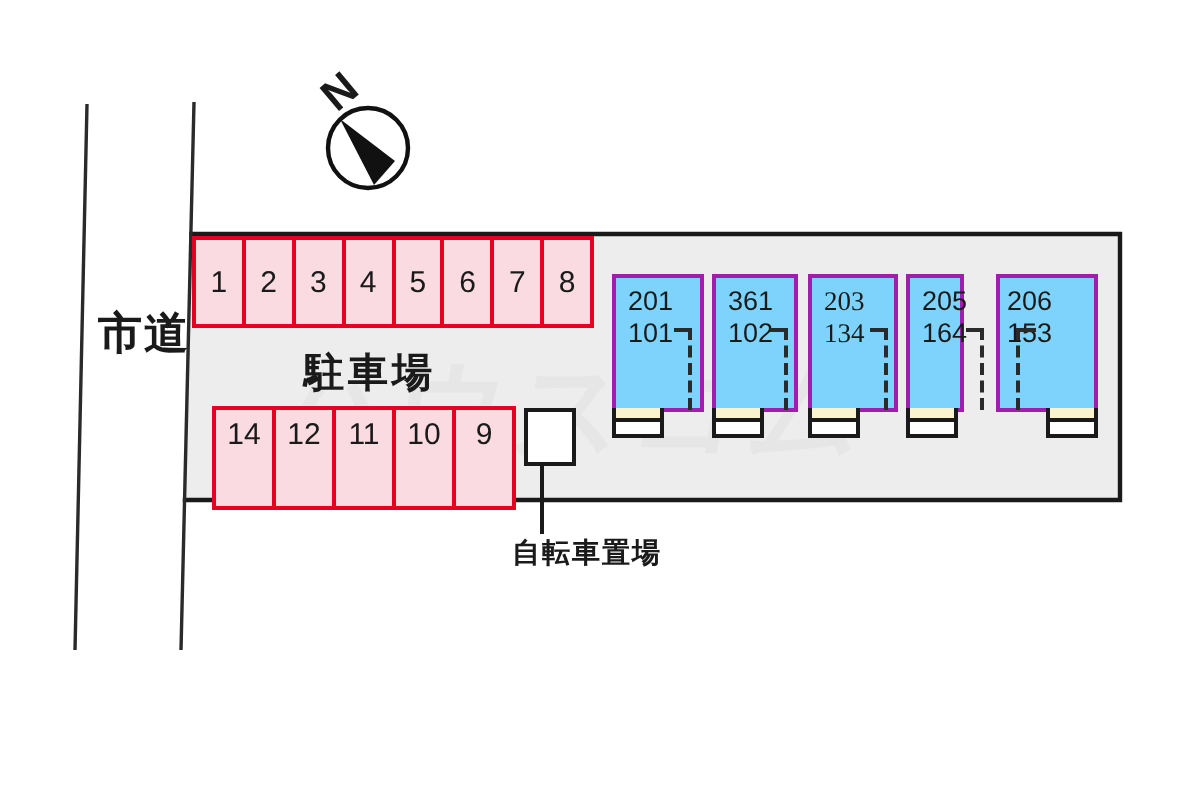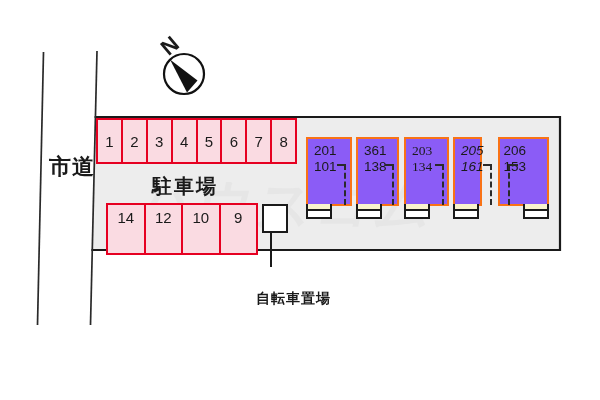--- a/index.html
+++ b/index.html
@@ -4,32 +4,32 @@
 <style>
   html,body{margin:0;padding:0;background:#fff;}
   #canvas{position:relative;width:600px;height:400px;background:#ffffff;overflow:hidden;
           font-family:"Liberation Sans","DejaVu Sans",sans-serif;color:#1a1a1a;}
   #plan-svg{position:absolute;left:0;top:0;z-index:1;}
   .watermark{position:absolute;left:138px;top:168px;z-index:2;font-size:56px;font-weight:bold;
              color:#dcdcdc;opacity:.38;transform:skewX(-10deg);white-space:nowrap;letter-spacing:2px;}
   .lbl{position:absolute;z-index:6;font-weight:bold;}
   .road-label{left:49px;top:152px;font-size:22px;letter-spacing:1px;}
   .parking-label{left:152px;top:173px;font-size:20px;letter-spacing:2px;}
-  .bicycle-label{left:256px;top:268px;font-size:14px;letter-spacing:1px;margin-top:22px;}
+  .bicycle-label{left:256px;top:268px;font-size:14px;letter-spacing:1px;}
   .compass-n{left:156px;top:33px;width:28px;text-align:center;font-size:22px;font-weight:bold;
              transform:rotate(-40deg);z-index:6;position:absolute;}
   .prow{position:absolute;z-index:4;display:flex;background:#fadbe2;border:2px solid #e60021;box-sizing:border-box;}
   .prow-top{left:96px;top:118px;width:201px;height:46px;}
   .prow-bottom{left:106px;top:203px;width:152px;height:52px;}
   .pspace{flex:1;display:flex;justify-content:center;border-left:2px solid #e60021;
           font-size:15px;}
   .pspace:first-child{border-left:none;}
   .prow-top .pspace{align-items:center;}
   .prow-bottom .pspace{align-items:flex-start;padding-top:4px;}
-  .unit{position:absolute;top:137px;height:69px;background:#8b5cf6;border:2px solid #f97316;
+  .unit{position:absolute;top:137px;height:69px;background:#7dd3fc;border:2px solid #a21caf;
         box-sizing:border-box;z-index:4;font-size:13.5px;line-height:16px;padding-top:4px;padding-left:6px;}
   .unit.mirror{padding-left:0;padding-right:21px;text-align:right;}
   .vdash{position:absolute;width:0;border-left:2px dashed #2a2a2a;z-index:5;}
   .hdash{position:absolute;height:0;border-top:2px dashed #2a2a2a;z-index:5;}
   .porch-step{position:absolute;top:204px;height:6px;background:#faf3cd;border-left:2px solid #1a1a1a;
               border-right:2px solid #1a1a1a;box-sizing:border-box;z-index:5;}
   .porch{position:absolute;top:209px;height:10px;background:#ffffff;border:2px solid #1a1a1a;
          box-sizing:border-box;z-index:5;}
   .bike-box{position:absolute;left:262px;top:204px;width:26px;height:29px;background:#ffffff;
             border:2px solid #1a1a1a;box-sizing:border-box;z-index:4;}
@@ -65,39 +65,40 @@
     <div class="pspace">4</div>
     <div class="pspace">5</div>
     <div class="pspace">6</div>
     <div class="pspace">7</div>
     <div class="pspace">8</div>
   </div>
 
   <div class="prow prow-bottom">
     <div class="pspace">14</div>
     <div class="pspace">12</div>
+    <div class="pspace">11</div>
     <div class="pspace">10</div>
     <div class="pspace">9</div>
   </div>
 
   <div class="unit" style="left:306px;width:46px;">
     <div>201</div>
     <div>101</div>
   </div>
   <div class="unit" style="left:356px;width:43px;">
     <div>361</div>
-    <div>138</div>
+    <div>102</div>
   </div>
   <div class="unit" style="left:404px;width:45px;font-family:Liberation Serif, serif;">
     <div>203</div>
     <div>134</div>
   </div>
-  <div class="unit" style="left:453px;width:29px;font-style:italic;">
+  <div class="unit" style="left:453px;width:29px;">
     <div>205</div>
-    <div>161</div>
+    <div>164</div>
   </div>
   <div class="unit mirror" style="left:498px;width:51px;">
     <div>206</div>
     <div>153</div>
   </div>
 
   <div class="hdash" style="left:337px;top:164px;width:8px;"></div>
   <div class="vdash" style="left:344px;top:164px;height:41px;"></div>
   <div class="hdash" style="left:385px;top:164px;width:8px;"></div>
   <div class="vdash" style="left:392px;top:164px;height:41px;"></div>

